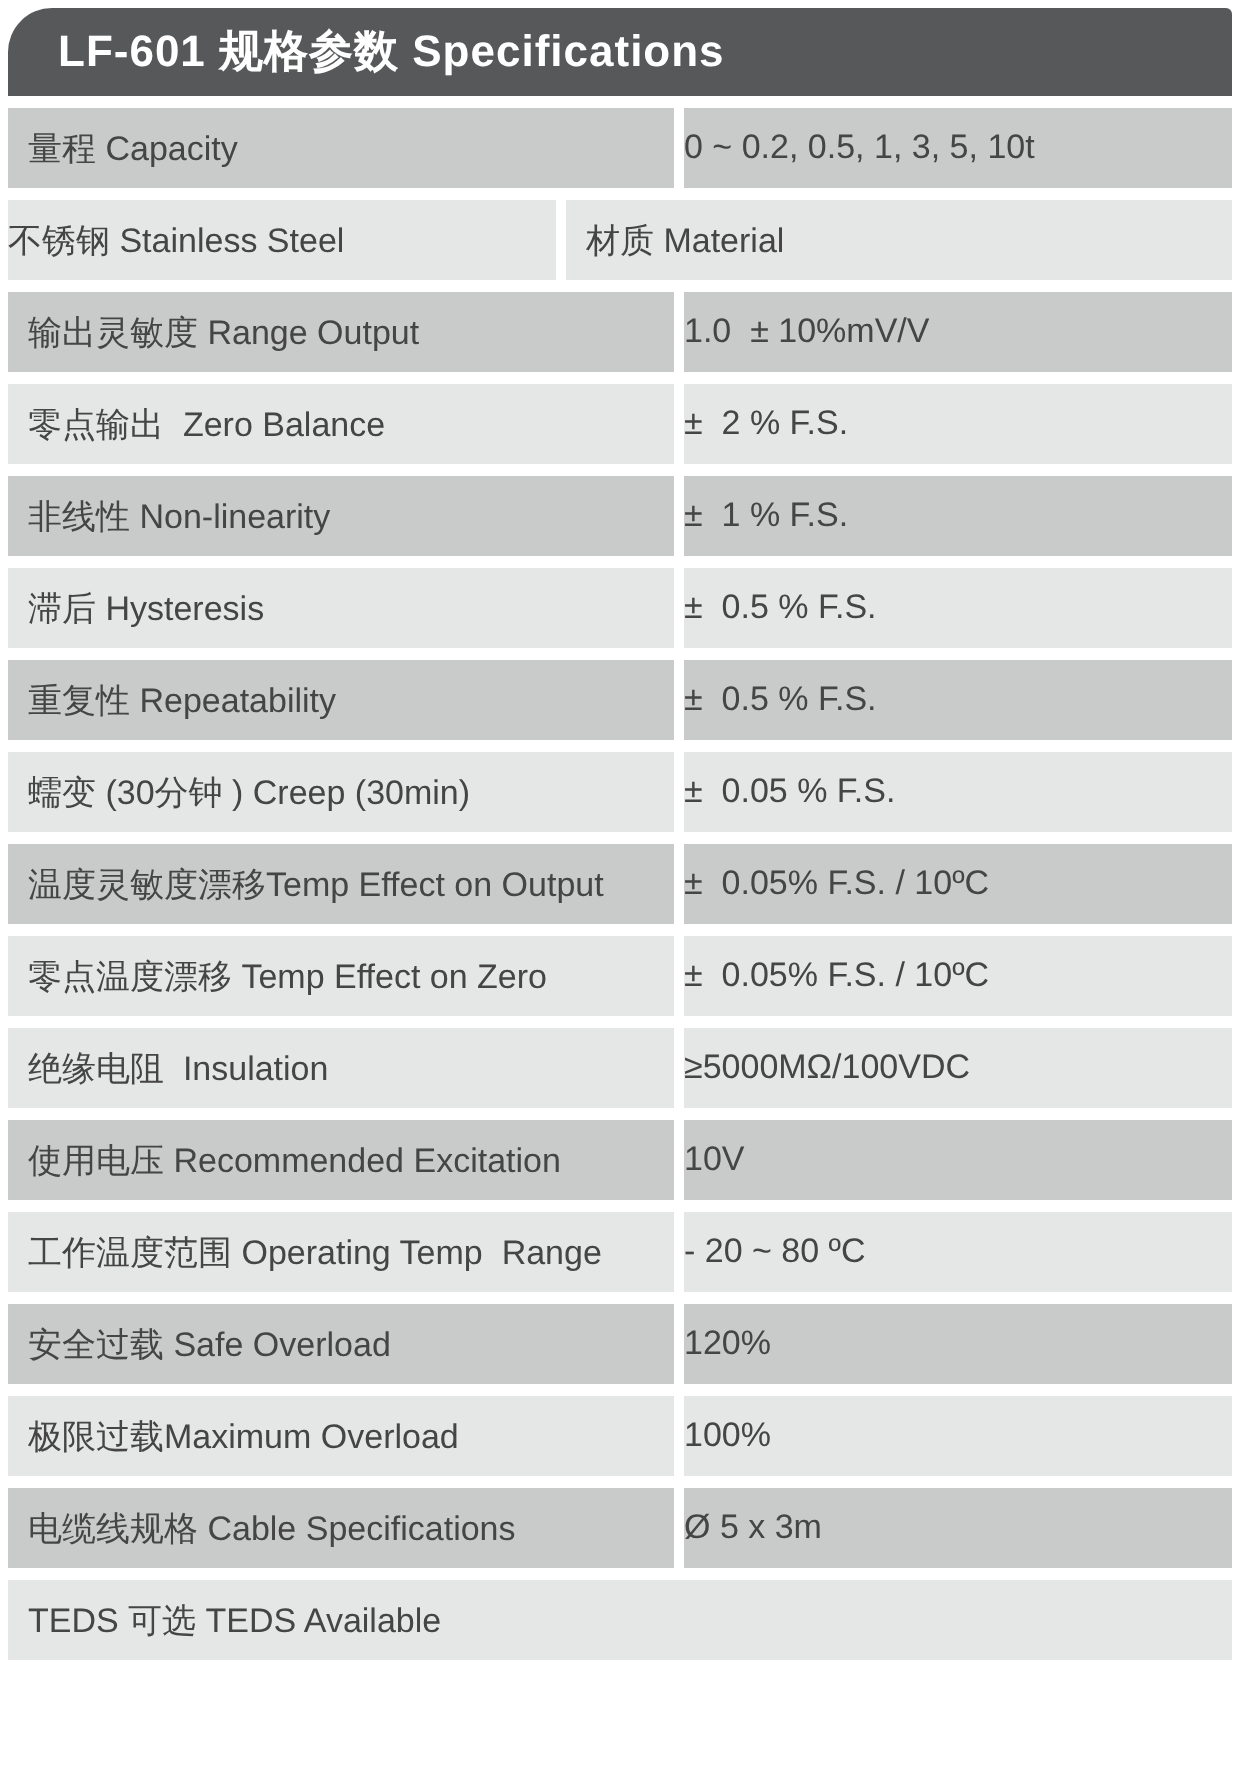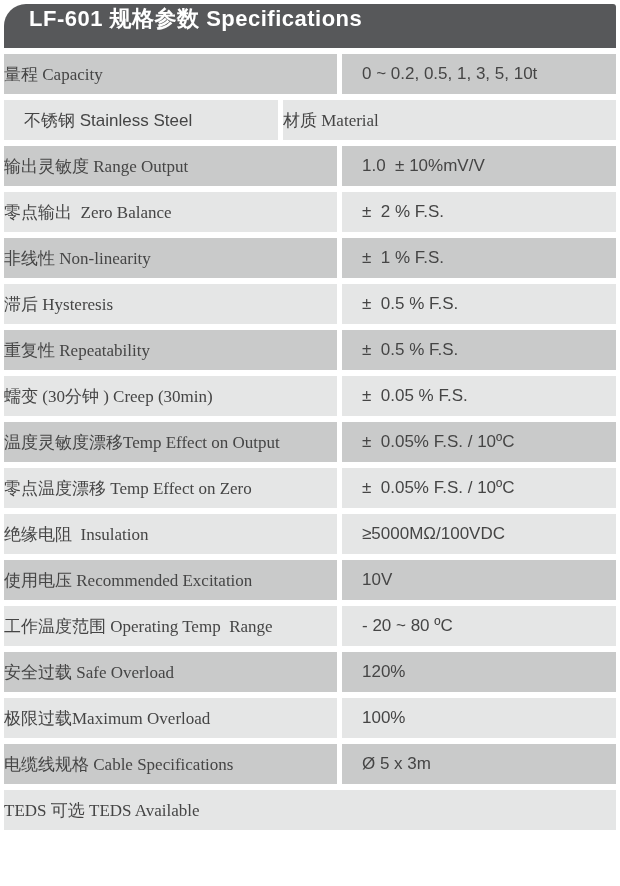--- a/index.html
+++ b/index.html
@@ -16,21 +16,21 @@
     width: 612px;
     margin-left: 4px;
     padding-top: 4px;
   }
   .header-bar {
     height: 44px;
     background: var(--header_bg, #57585a);
     border-top-left-radius: 22px;
     border-top-right-radius: 3px;
     display: flex;
-    align-items: flex-start;
+    align-items: center;
     padding-left: 25px;
     box-sizing: border-box;
   }
   .header-bar .title {
     color: var(--header_text, #ffffff);
     font-size: 22px;
     font-weight: bold;
     letter-spacing: 0.5px;
     white-space: pre;
   }
@@ -48,25 +48,24 @@
     align-items: center;
     box-sizing: border-box;
     color: var(--text, #454545);
     font-size: 17px;
     white-space: pre;
     overflow: hidden;
   }
   .cell.label {
     width: 333px;
     flex: 0 0 333px;
-    font-family: Liberation Serif, serif;
+    padding-left: 10px;
   }
   .cell.value {
     flex: 1 1 auto;
-    padding-left: 20px;
   }
   .row.full .cell.label {
     width: auto;
     flex: 1 1 auto;
   }
   .row.dark .cell { background: var(--row_dark, #c9caca); }
   .row.light .cell { background: var(--row_light, #e5e6e6); }
 </style>
 </head>
 <body>

